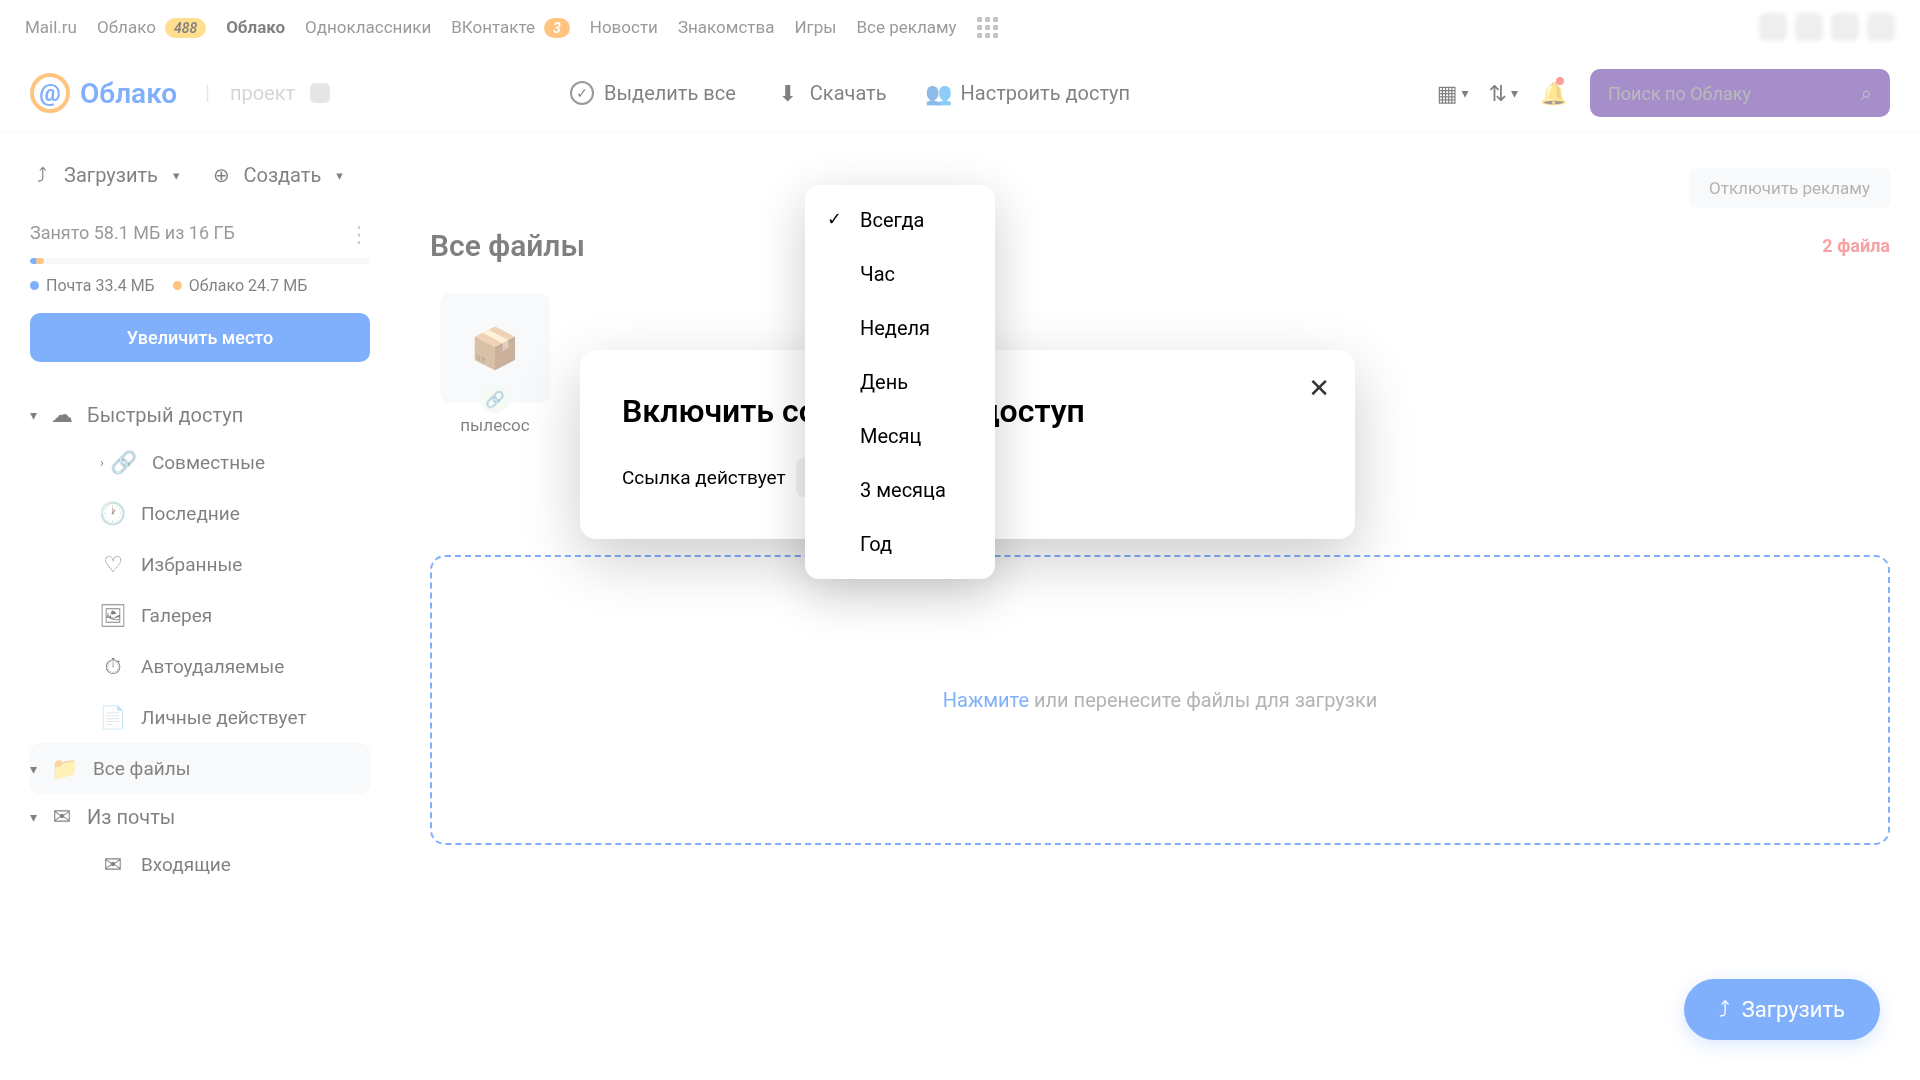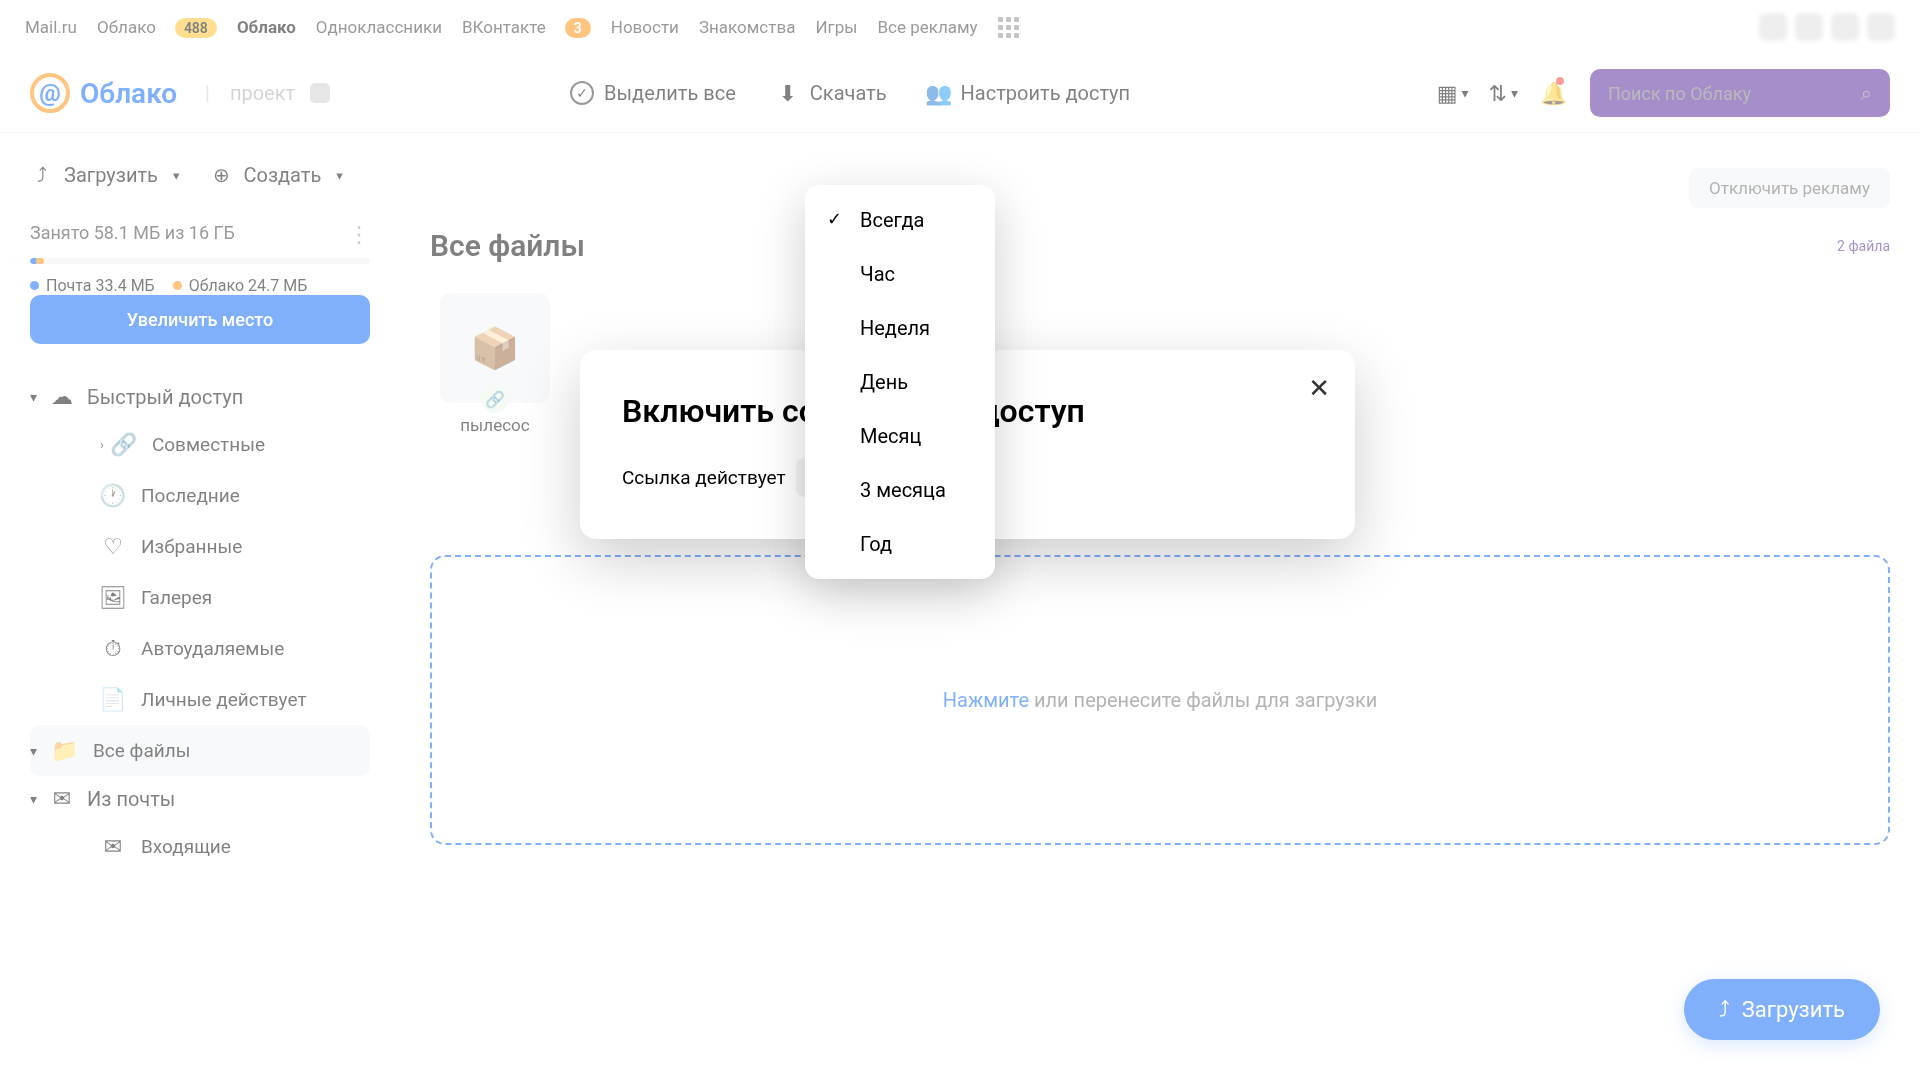--- a/index.html
+++ b/index.html
@@ -1,21 +1,21 @@
 <!DOCTYPE html>
 <html><head>
 <meta charset="utf-8">
 <style>
 * { margin: 0; padding: 0; box-sizing: border-box; font-family: -apple-system, BlinkMacSystemFont, 'Segoe UI', Roboto, sans-serif; }
 body { background: #fff; overflow: hidden; width: 1920px; height: 1080px; position: relative; }
 
 .topnav { display: flex; align-items: center; padding: 13px 25px; gap: 20px; font-size: 17px; color: #333; }
 .topnav-item { color: #333; cursor: pointer; }
 .topnav-item.bold { font-weight: 700; color: #000; }
-.badge { background: #ffbe1f; color: #000; font-size: 14px; font-weight: 600; padding: 2px 9px; border-radius: 12px; margin-left: 19px; }
+.badge { background: #ffbe1f; color: #000; font-size: 14px; font-weight: 600; padding: 2px 9px; border-radius: 12px; margin-left: 9px; font-style: italic; }
 .badge.orange { background: #ff8a00; color: #fff; }
 .dots-icon { display: grid; grid-template-columns: repeat(3, 5px); grid-template-rows: repeat(3, 5px); gap: 3px; }
 .dots-icon span { background: #888; border-radius: 1px; }
 .avatars { margin-left: auto; display: flex; gap: 8px; }
 .avatar { width: 28px; height: 28px; border-radius: 6px; background: #ddd; filter: blur(2px); }
 
 .header { display: flex; align-items: center; padding: 15px 30px; gap: 20px; border-bottom: 1px solid #f0f0f0; }
 .logo { display: flex; align-items: center; gap: 10px; }
 .logo-icon { width: 40px; height: 40px; border: 4px solid #ff8a00; border-radius: 50%; display: flex; align-items: center; justify-content: center; color: #005ff9; font-size: 24px; font-weight: 700; }
 .logo-text { font-size: 28px; font-weight: 600; color: #005ff9; }
@@ -47,37 +47,37 @@
 .storage-text { font-size: 18px; color: #333; }
 .storage-more { position: absolute; right: 0; top: 0; color: #999; font-size: 22px; cursor: pointer; }
 .storage-bar { margin-top: 15px; height: 6px; background: #eee; border-radius: 3px; position: relative; overflow: hidden; }
 .storage-fill1 { position: absolute; left: 0; top: 0; bottom: 0; width: 8px; background: #005ff9; border-radius: 3px; }
 .storage-fill2 { position: absolute; left: 6px; top: 0; bottom: 0; width: 8px; background: #ff8a00; border-radius: 3px; }
 .storage-legend { display: flex; gap: 18px; margin-top: 12px; font-size: 16px; }
 .leg-item { display: flex; align-items: center; gap: 7px; }
 .leg-dot { width: 9px; height: 9px; border-radius: 50%; }
 .leg-dot.blue { background: #005ff9; }
 .leg-dot.orange { background: #ff8a00; }
-.upgrade-btn { width: 100%; background: #005ff9; color: #fff; border: none; padding: 14px; border-radius: 10px; font-size: 18px; font-weight: 500; cursor: pointer; }
+.upgrade-btn { margin-top: 18px; width: 100%; background: #005ff9; color: #fff; border: none; padding: 14px; border-radius: 10px; font-size: 18px; font-weight: 500; cursor: pointer; }
 
 .nav-section { margin-top: 30px; }
 .nav-header { display: flex; align-items: center; gap: 12px; font-size: 20px; cursor: pointer; padding: 10px 0; }
 .nav-chev { font-size: 14px; }
 .nav-icon { width: 26px; font-size: 22px; display: inline-flex; justify-content: center; }
 .nav-item { display: flex; align-items: center; gap: 15px; font-size: 19px; padding: 13px 0 13px 35px; cursor: pointer; border-radius: 10px; }
 .nav-item.sub { padding-left: 70px; }
 .nav-item.active { background: #f0f2f5; }
 .nav-item .pre-chev { font-size: 13px; margin-right: -8px; }
 
 .content { flex: 1; padding: 35px 30px; }
 .content-controls { display: flex; justify-content: flex-end; margin-bottom: 20px; }
 .ad-btn { background: #f0f2f5; border: none; padding: 10px 20px; border-radius: 8px; font-size: 17px; color: #666; cursor: pointer; }
 .content-head { display: flex; justify-content: space-between; align-items: center; margin-bottom: 30px; }
 .content-title { font-size: 30px; font-weight: 600; }
-.file-count { font-size: 14px; color: #4c1d95; }
+.file-count { font-size: 18px; color: #ef4444; font-weight: bold; }
 
 .files { display: flex; gap: 30px; }
 .file { width: 130px; display: flex; flex-direction: column; align-items: center; gap: 12px; cursor: pointer; }
 .file-thumb { width: 110px; height: 110px; background: #f0f2f5; border-radius: 10px; display: flex; align-items: center; justify-content: center; font-size: 40px; color: #888; position: relative; }
 .file-link { position: absolute; bottom: -10px; left: 50%; transform: translateX(-50%); width: 28px; height: 28px; background: #e8f5e8; border-radius: 50%; display: flex; align-items: center; justify-content: center; font-size: 16px; color: #4caf50; }
 .file-name { font-size: 17px; text-align: center; }
 
 .dropzone { margin-top: 120px; border: 2px dashed #005ff9; border-radius: 15px; height: 290px; display: flex; align-items: center; justify-content: center; }
 .dropzone-text { text-align: center; font-size: 20px; color: #666; line-height: 1.5; }
 .dropzone-text .link { color: #005ff9; }

